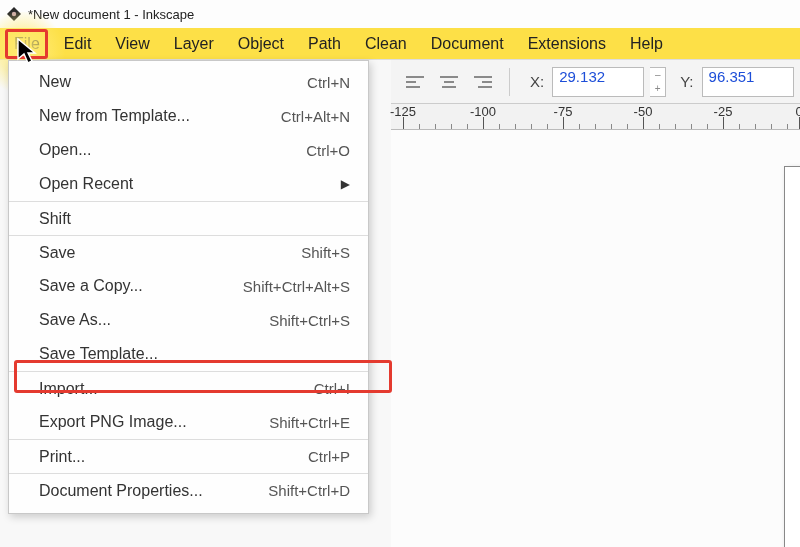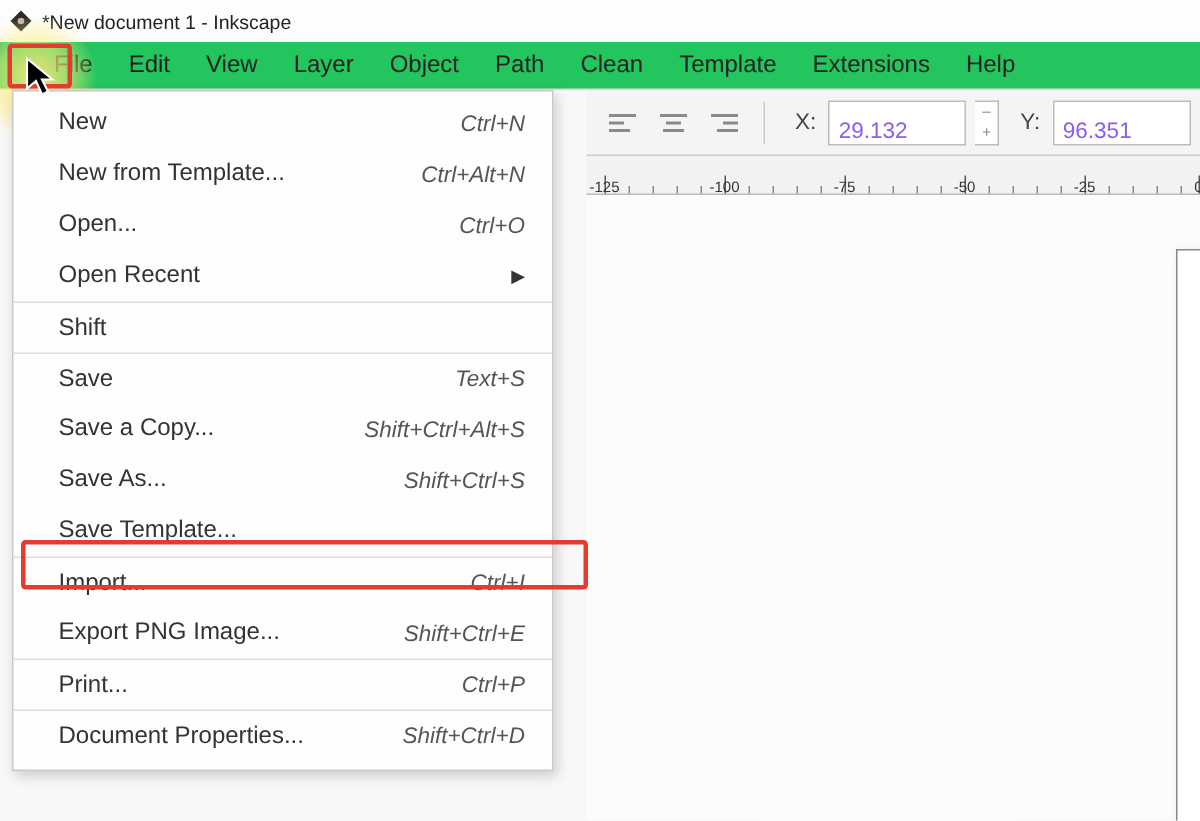--- a/index.html
+++ b/index.html
@@ -2,49 +2,49 @@
 <html><head>
 <meta charset="utf-8">
 <style>
   * { box-sizing: border-box; margin: 0; padding: 0; font-family: "Segoe UI", Tahoma, sans-serif; }
   body { background: #f8f8f8; width: 800px; height: 547px; overflow: hidden; position: relative; }
 
   .titlebar { height: 28px; display: flex; align-items: center; padding-left: 6px; background: #fdfdfd; }
   .app-icon { width: 16px; height: 16px; margin-right: 6px; }
   .title-text { font-size: 13px; color: #222; }
 
-  .menubar { height: 32px; background: #22c55e; border-bottom: 1px solid #ddd; display:flex; align-items:center; padding-left:24px; position:relative; }
+  .menubar { height: 32px; background: #fde047; border-bottom: 1px solid #ddd; display:flex; align-items:center; padding-left:2px; position:relative; }
   .menu-item { padding: 5px 12px; font-size: 16px; color: #222; cursor: default; }
 
   .file-highlight { position:absolute; left:5px; top:29px; width:43px; height:30px; border:3px solid #e43a2f; border-radius:3px; z-index:60; pointer-events:none; }
   .glow { position:absolute; left:-22px; top:12px; width:90px; height:80px;
           background: radial-gradient(circle at 50% 50%, rgba(255,236,120,0.9) 0%, rgba(255,236,120,0.55) 40%, rgba(255,236,120,0) 70%);
           z-index:5; pointer-events:none; }
   .cursor { position:absolute; left:16px; top:37px; z-index:65; pointer-events:none; }
 
   .dropdown { position:absolute; left:8px; top:60px; width:361px; background:#fefefe; border:1px solid #c8c8c8; box-shadow: 2px 3px 8px rgba(0,0,0,.18); z-index:40; padding:4px 0 6px 0; }
   .dd-item { display:flex; justify-content:space-between; align-items:center; height:34px; padding:0 18px 0 30px; font-size:16px; color:#333; }
-  .dd-item .shortcut { color:#555; font-size:15px;font-style:italic; }
+  .dd-item .shortcut { color:#555; font-size:15px; }
   .dd-item .arrow { font-size:12px; color:#333; }
   .dd-sep-above { border-top:1px solid #ddd; }
   .import-hl { position:absolute; left:14px; top:360px; width:378px; height:33px; border:3px solid #e43a2f; border-radius:3px; z-index:55; pointer-events:none; }
 
   .toolbar2 { position:absolute; left:391px; top:60px; right:0; height:44px; background:#f4f4f4; border-bottom:1px solid #ccc; display:flex; align-items:center; padding-left:10px; gap:6px; }
   .tbtn { width:28px; height:28px; border:1px solid transparent; display:flex; align-items:center; justify-content:center; color:#888; border-radius:3px; }
   .tbtn svg { stroke:#8a8a8a; }
   .vsep { width:1px; height:28px; background:#ccc; margin:0 6px; }
   .coord-label { font-size:15px; color:#444; margin-left:8px; margin-right:2px; }
-  .coord-box { width:92px; height:30px; border:1px solid #bbb; background:#fff; font-size:15px; padding:0 6px; display:flex; align-items:flex-end; color:#8b5cf6; }
+  .coord-box { width:92px; height:30px; border:1px solid #bbb; background:#fff; font-size:15px; padding:0 6px; display:flex; align-items:flex-start; color:#1d4ed8; }
   .spin { width:16px; height:30px; border:1px solid #bbb; border-left:none; background:#fff; display:flex; flex-direction:column; }
   .spin div { flex:1; display:flex; align-items:center; justify-content:center; font-size:10px; color:#888; }
 
   .ruler { position:absolute; left:391px; top:104px; right:0; height:26px; background:#f2f2f2; border-bottom:1px solid #bbb; }
   .ruler-inner { position:relative; height:100%; }
   .tick-major { position:absolute; bottom:0; width:1px; height:12px; background:#555; }
-  .tick-label { position:absolute; top:16px; font-size:10px; color:#333; transform:translateX(-50%); }
+  .tick-label { position:absolute; top:0; font-size:13px; color:#333; transform:translateX(-50%); }
   .tick-minor { position:absolute; bottom:0; width:1px; height:5px; background:#888; }
 
   .canvas-area { position:absolute; left:391px; top:130px; right:0; bottom:0; background:#fcfcfc; }
   .page-shadow { position:absolute; left:393px; top:36px; width:410px; height:400px; background:#fff; border:1px solid #888; box-shadow:2px 2px 6px rgba(0,0,0,.15); }
 </style>
 </head>
 <body>
 
 <div class="titlebar">
   <span class="app-icon">
@@ -57,21 +57,21 @@
 </div>
 
 <div class="menubar">
   <div class="menu-item">File</div>
   <div class="menu-item">Edit</div>
   <div class="menu-item">View</div>
   <div class="menu-item">Layer</div>
   <div class="menu-item">Object</div>
   <div class="menu-item">Path</div>
   <div class="menu-item">Clean</div>
-  <div class="menu-item">Template</div>
+  <div class="menu-item">Document</div>
   <div class="menu-item">Extensions</div>
   <div class="menu-item">Help</div>
 </div>
 
 <div class="glow"></div>
 <div class="file-highlight"></div>
 <span class="cursor">
   <svg width="24" height="28" viewBox="0 0 24 28">
       <path d="M2 2 L2 22 L8 17 L12 26 L16 24 L12 16 L19 16 Z" fill="#000" stroke="#fff" stroke-width="1.4"></path>
     </svg>
@@ -92,21 +92,21 @@
     </div>
     <div class="dd-item">
       <span>Open Recent</span>
       <span class="arrow">▶</span>
     </div>
     <div class="dd-item dd-sep-above">
       <span>Shift</span>
     </div>
     <div class="dd-item dd-sep-above">
       <span>Save</span>
-      <span class="shortcut">Text+S</span>
+      <span class="shortcut">Shift+S</span>
     </div>
     <div class="dd-item">
       <span>Save a Copy...</span>
       <span class="shortcut">Shift+Ctrl+Alt+S</span>
     </div>
     <div class="dd-item">
       <span>Save As...</span>
       <span class="shortcut">Shift+Ctrl+S</span>
     </div>
     <div class="dd-item">

